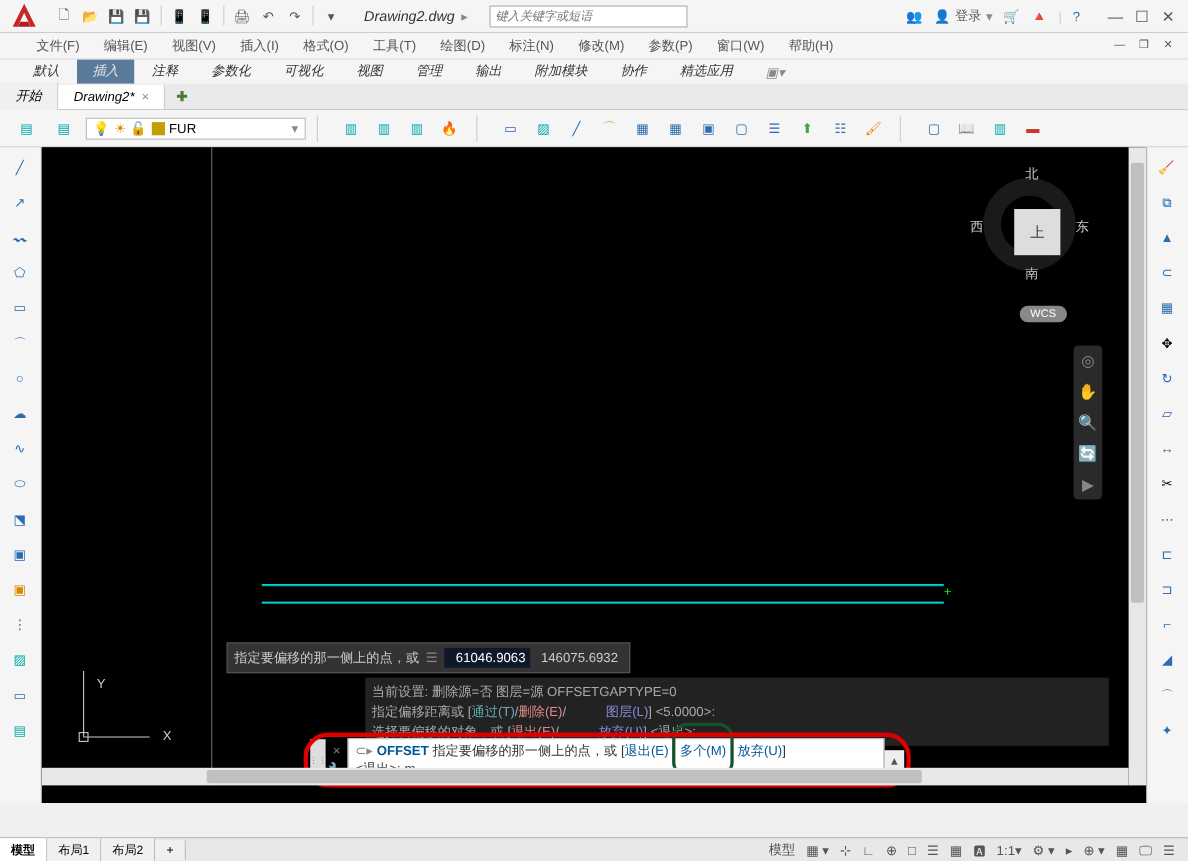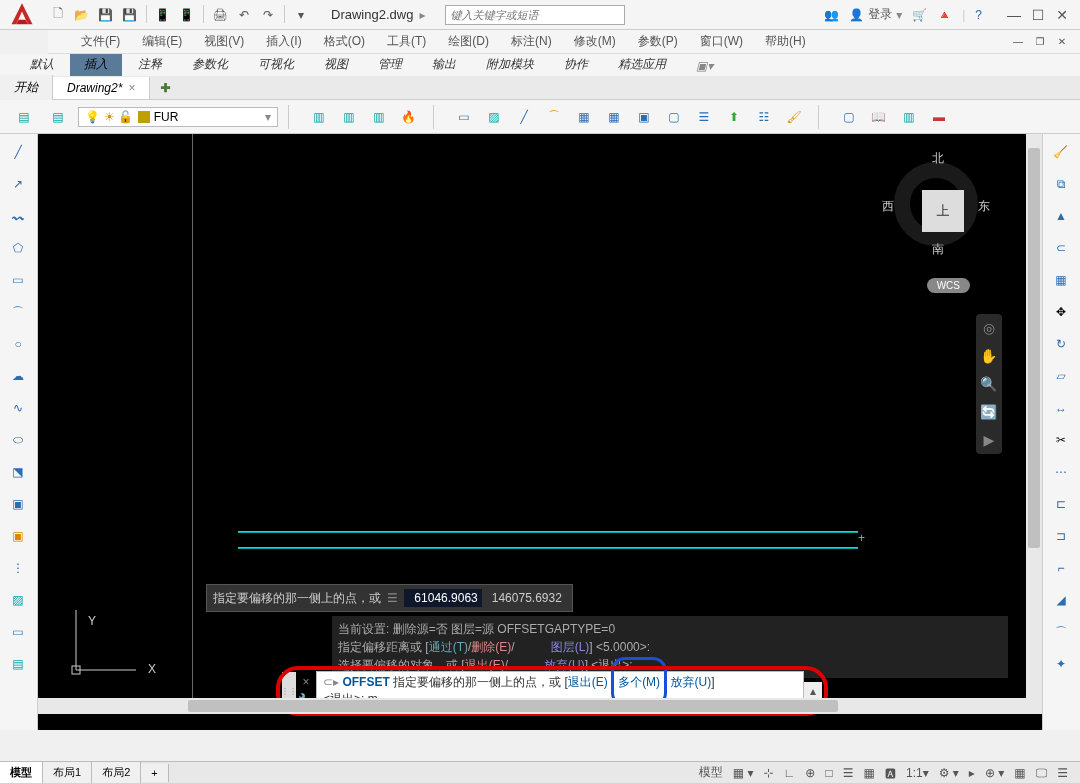--- a/index.html
+++ b/index.html
@@ -5,36 +5,36 @@
 * { margin:0; padding:0; box-sizing:border-box; font-family:"Microsoft YaHei",Arial,sans-serif; }
 body { width:1080px; height:783px; background:#f0f0f0; overflow:hidden; font-size:12px; position:relative; }
 
 
 .titlebar { height:30px; background:#f5f5f5; display:flex; align-items:center; border-bottom:1px solid #ccc; }
 .app-logo { width:44px; height:30px; display:flex; align-items:center; justify-content:center; }
 .app-logo svg { width:28px; height:28px; }
 .qat { display:flex; gap:4px; margin-left:4px; }
 .qat-btn { width:20px; height:20px; display:flex; align-items:center; justify-content:center; color:#555; cursor:pointer; }
 .qat-sep { width:1px; height:18px; background:#ccc; margin:0 2px; }
-.title-file { margin-left:20px; color:#333; font-size:13px; }
+.title-file { margin-left:20px; color:#333; font-size:13px;font-style:italic; }
 .title-search { margin-left:20px; width:180px; height:20px; border:1px solid #aaa; padding:0 4px; font-style:italic; color:#888; font-size:11px; }
 .title-right { margin-left:auto; display:flex; align-items:center; gap:10px; padding-right:8px; }
 .login-grp { display:flex; align-items:center; gap:4px; color:#555; }
 .win-btns { display:flex; gap:4px; margin-left:12px; }
 .win-btn { width:20px; height:16px; display:flex; align-items:center; justify-content:center; color:#555; cursor:pointer; font-size:14px; }
 
 
-.menubar { height:24px; background:#f5f5f5; display:flex; align-items:center; padding-left:23px; gap:2px; border-bottom:1px solid #ddd; position:relative;margin-left:48px; }
+.menubar { height:24px; background:#f5f5f5; display:flex; align-items:center; padding-left:23px; gap:2px; border-bottom:1px solid #ddd; position:relative; }
 .menu-item { padding:2px 10px; color:#555; cursor:pointer; font-size:12px; }
 .doc-win-btns { position:absolute; right:8px; top:3px; display:flex; gap:2px; }
 
 
 .ribbon-tabs { height:22px; background:#f5f5f5; display:flex; align-items:flex-end; padding-left:16px; gap:2px;font-style:italic; }
 .rtab { padding:3px 14px; color:#333; cursor:pointer; font-size:12px; }
-.rtab.active { background:#5a7a9a; color:#000000;margin-top:12px; }
+.rtab.active { background:#5a7a9a; color:#e5e5e5;margin-top:12px; }
 
 
 .doc-tabs { height:24px; background:#eaeaea; display:flex; align-items:center; border-bottom:1px solid #ccc; }
 .doc-tab { padding:4px 14px; border-right:1px solid #ccc; cursor:pointer; background:#f0f0f0; display:flex; align-items:center; gap:6px;font-style:italic; }
 .doc-tab.active { background:#fff; }
 .doc-tab-close { color:#888; cursor:pointer; }
 .doc-tab-plus { padding:4px 10px; color:#4a7a3a; cursor:pointer; font-weight:bold; }
 
 
 .layerbar { height:34px; background:#f5f5f5; display:flex; align-items:center; padding:0 10px; gap:6px; border-bottom:1px solid #ccc; }
@@ -84,21 +84,21 @@
 .history .kw-e { color:#d88; }
 .history .kw-m { color:#88d;margin-left:36px; }
 
 
 .cmdline-wrap { position:absolute; left:244px; bottom:4px; right:204px; height:38px; display:flex; align-items:center; }
 .cmd-handle { width:14px; height:38px; background:#ddd; display:flex; align-items:center; justify-content:center; cursor:move; font-size:8px; color:#888; }
 .cmd-close { width:20px; height:18px; display:flex; align-items:center; justify-content:center; color:#888; cursor:pointer; }
 .cmd-wrench { width:20px; height:18px; display:flex; align-items:center; justify-content:center; color:#888; cursor:pointer; }
 .cmd-body { flex:1; background:#fff; border:1px solid #bbb; padding:2px 6px; font-size:12px; color:#333; }
 .cmd-ring { position:absolute; left:-6px; top:-6px; right:-6px; bottom:-6px; border:4px solid #d00; border-radius:22px; pointer-events:none; }
-.cmd-opt-ring { border:3px solid #1d4ed8; border-radius:14px; padding:15px 4px; }
+.cmd-opt-ring { border:3px solid #14532d; border-radius:14px; padding:15px 4px; }
 .cmd-body .cmd-name { color:#059; font-weight:bold; }
 .cmd-body .opt { color:#059; }
 .cmd-arrow { width:18px; height:18px; background:#eee; display:flex; align-items:center; justify-content:center; color:#555; cursor:pointer; }
 
 
 .btm-tabs { position:absolute; bottom:0; left:0; height:22px; background:#e8e8e8; display:flex; align-items:center; border-top:1px solid #bbb; width:100%; }
 .btab { padding:3px 10px; border-right:1px solid #bbb; cursor:pointer; background:#f0f0f0; font-size:11px; }
 .btab.active { background:#fff; font-weight:bold; }
 .status-right { margin-left:auto; display:flex; align-items:center; gap:2px; padding-right:8px; }
 .status-btn { padding:2px 4px; color:#555; cursor:pointer; font-size:12px; display:flex; align-items:center; }

